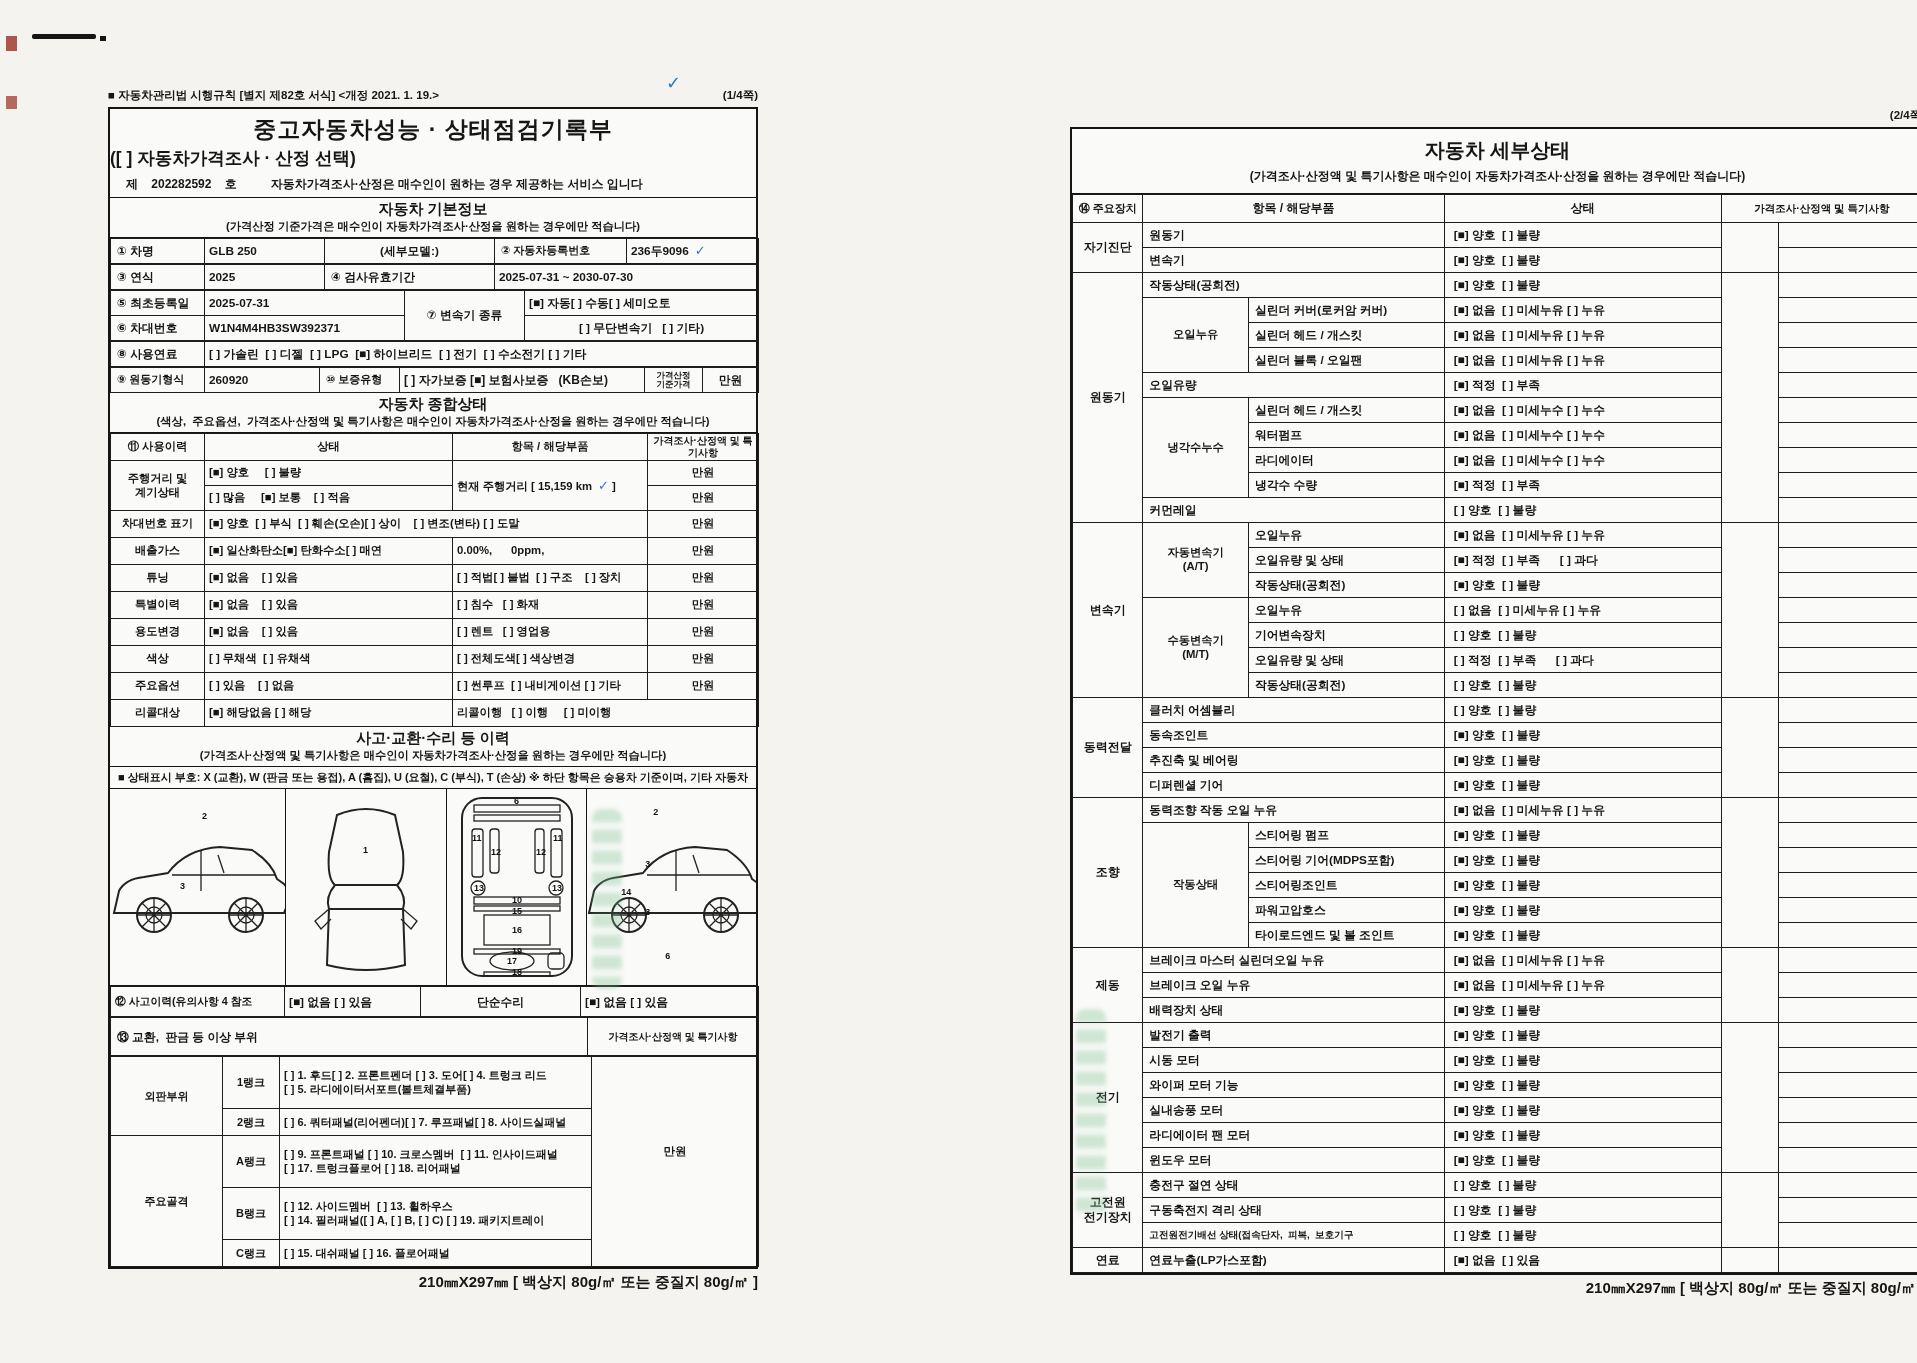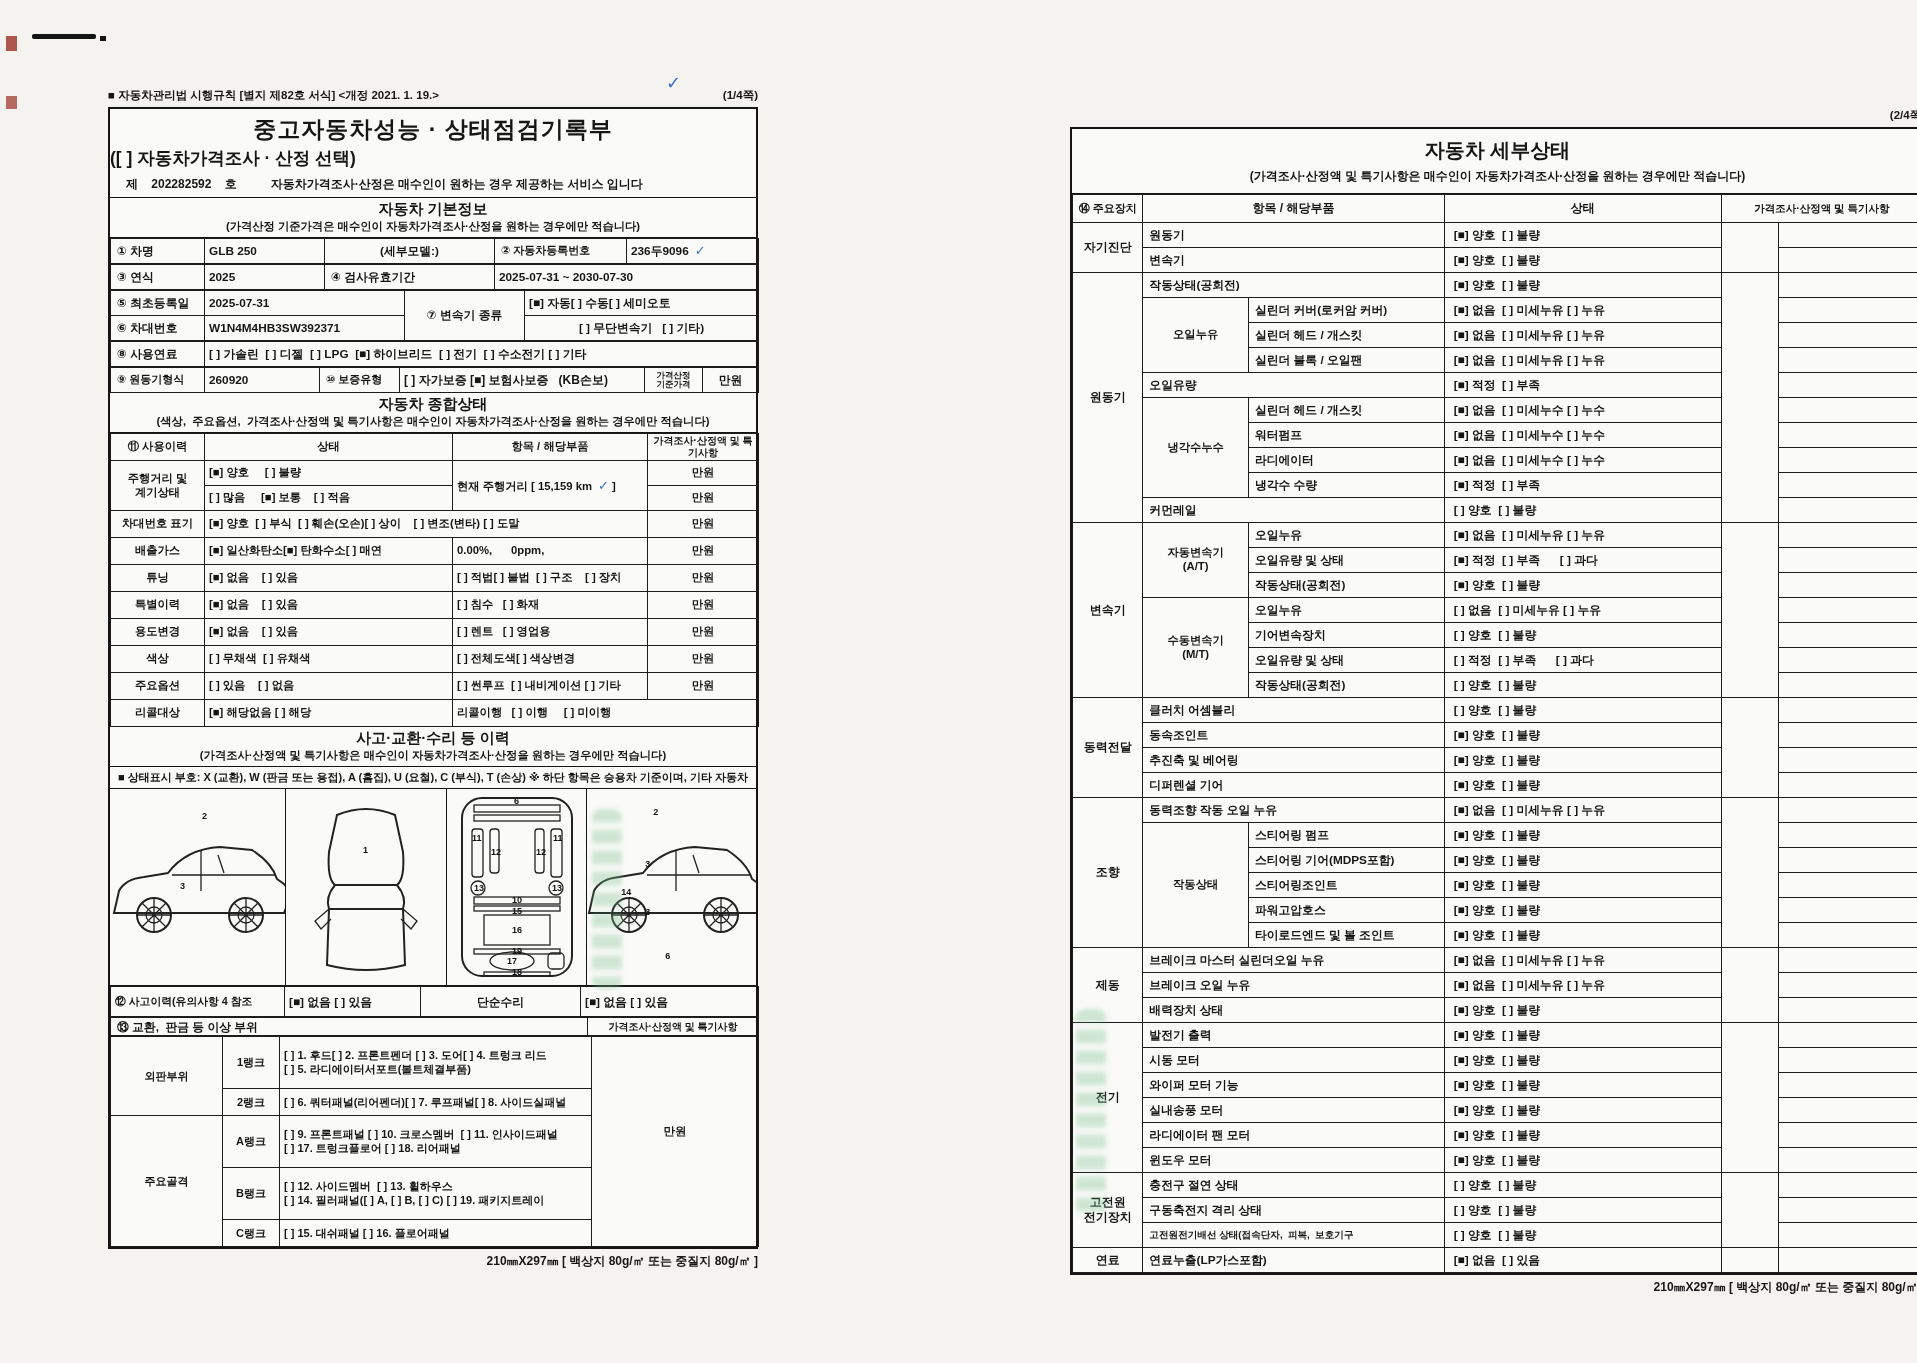--- a/index.html
+++ b/index.html
@@ -34,25 +34,25 @@
   .dcell{position:relative;border-right:1.6px solid #151515;overflow:hidden}
   .dcell:last-child{border-right:none}
   .dcell svg{position:absolute;left:50%;top:50%;transform:translate(-50%,-50%)}
   svg .ln{fill:none;stroke:#222;stroke-width:2}
   svg .th{fill:none;stroke:#222;stroke-width:1.3}
   .dnum{font-size:9px;font-weight:bold;fill:#111;font-family:"Liberation Sans",sans-serif}
   .dlab{position:absolute;font-size:9px;font-weight:bold;color:#111}
   .rot90{transform:translate(-50%,-50%) rotate(90deg)}
   .rot90m{transform:translate(-50%,-50%) scaleX(-1) rotate(90deg)}
   .t12 tr{height:30px}
-  .t13 tr{height:18px}
+  .t13 tr{height:38px}
   .rank td{font-size:11px;white-space:pre}
   .pcol{vertical-align:top;text-align:center}
   .pcol .mw{margin-top:86px;font-size:11.5px}
-  .footer{font-size:12px;font-weight:bold;text-align:right;margin-top:4px;white-space:pre}
+  .footer{font-size:15px;font-weight:bold;text-align:right;margin-top:4px;white-space:pre}
   
   .p2title{font-size:20px;font-weight:bold;text-align:center;padding:8px 0 2px}
   .p2note{font-size:12px;font-weight:bold;text-align:center;padding:2px 0 8px;border-bottom:1.7px solid #151515}
   .detail tr{height:25px}
   .detail td{font-size:11.8px}
   .detail td.g{text-align:center;font-size:12px}
   .detail td.s{text-align:center;font-size:11.3px}
   .detail td.i{padding-left:6px}
   .detail td.i.sm{font-size:9.6px}
   .detail td.st{padding-left:9px}

